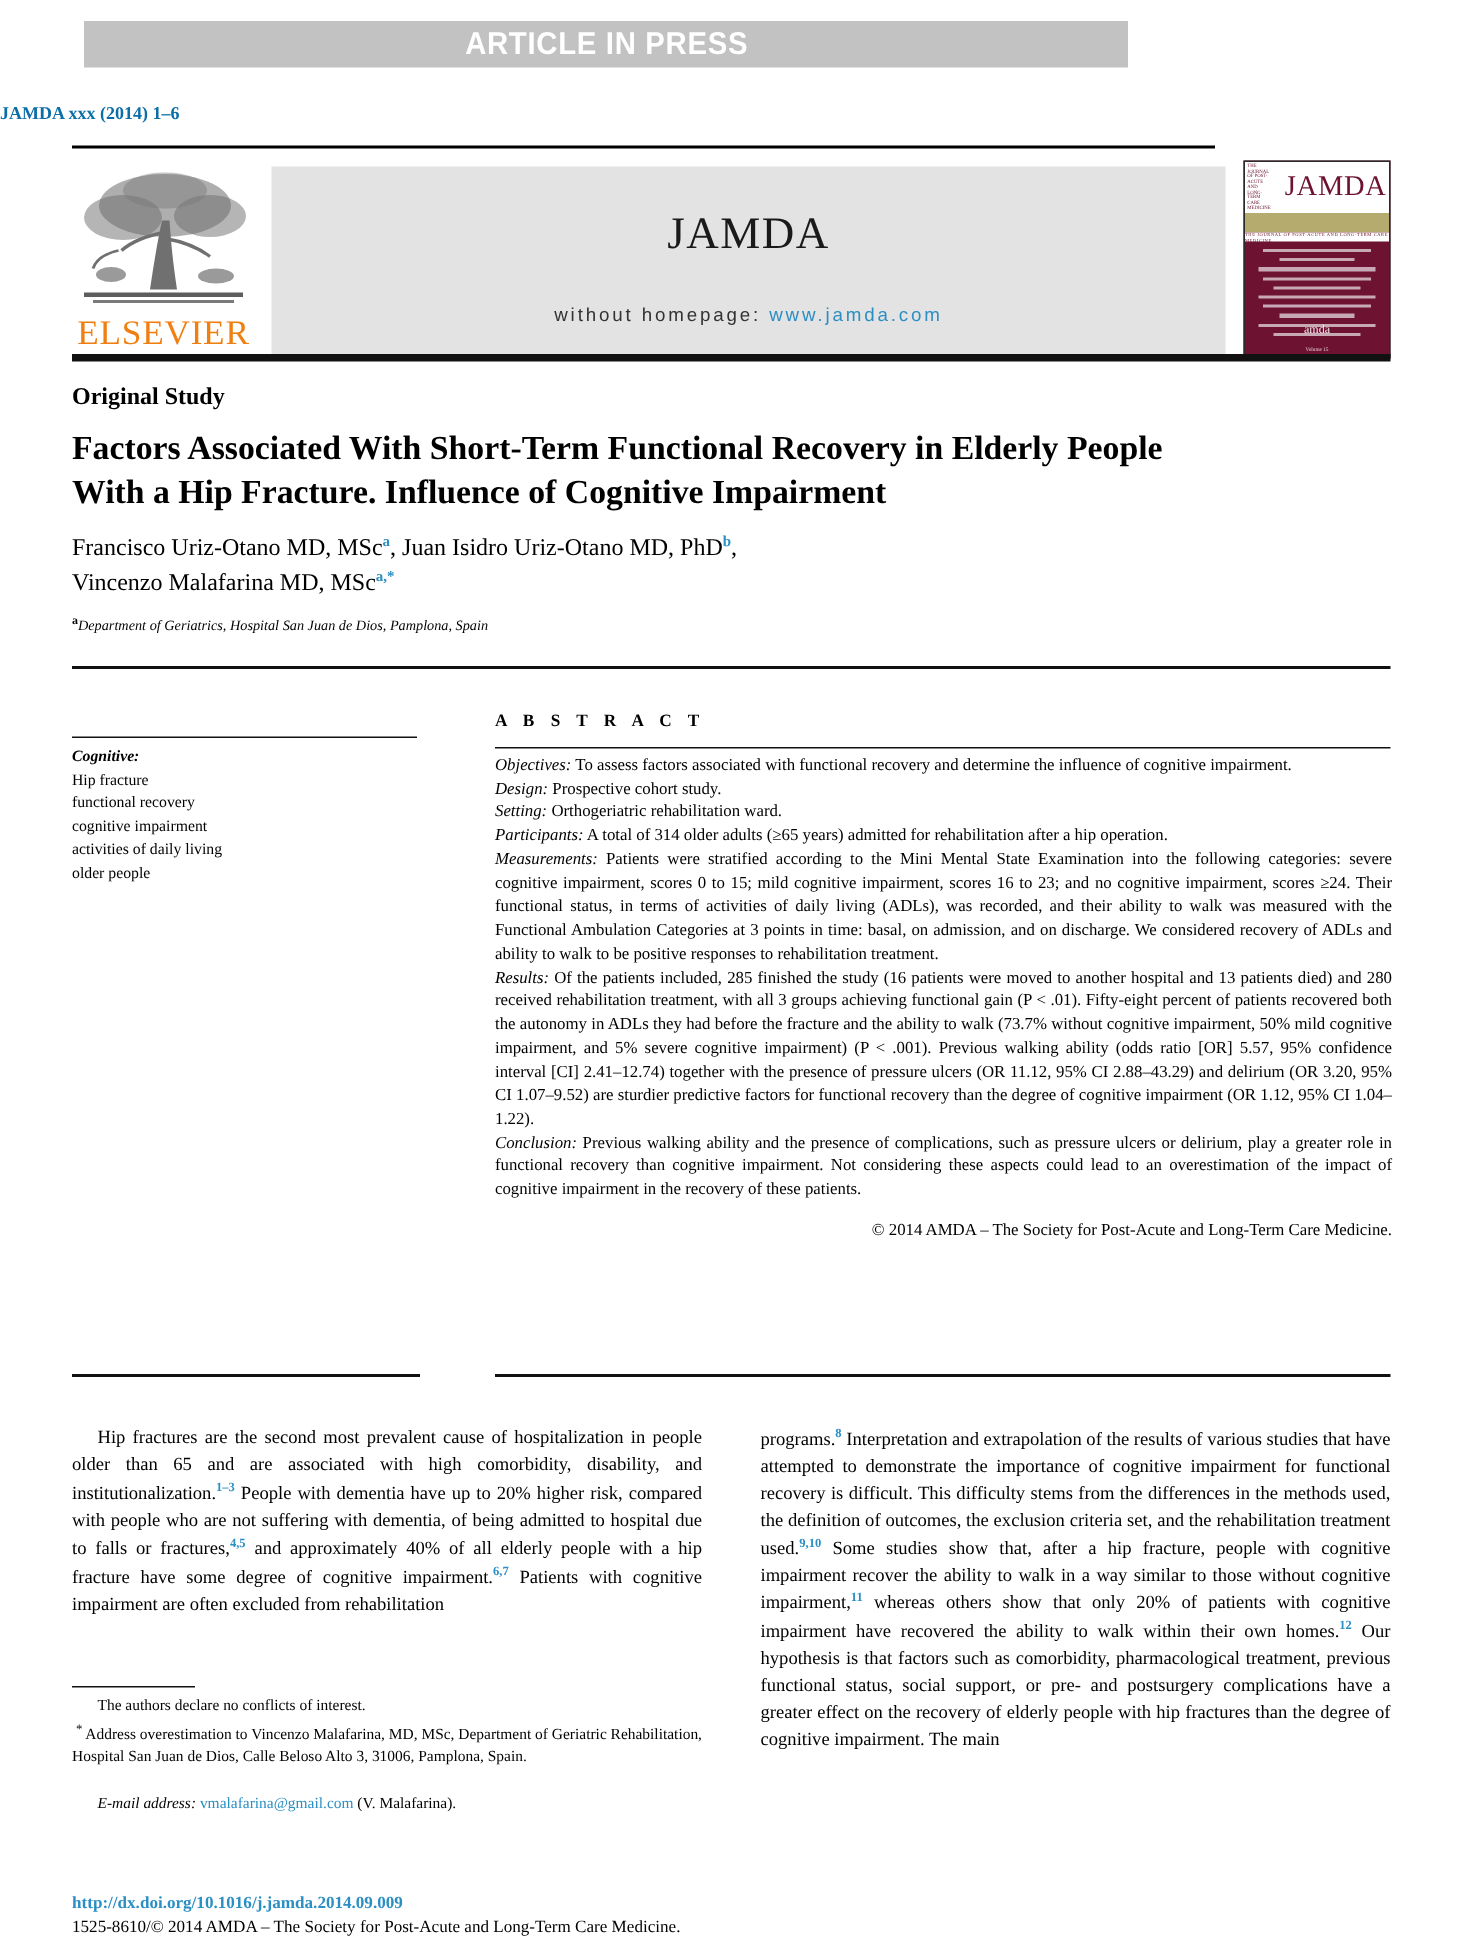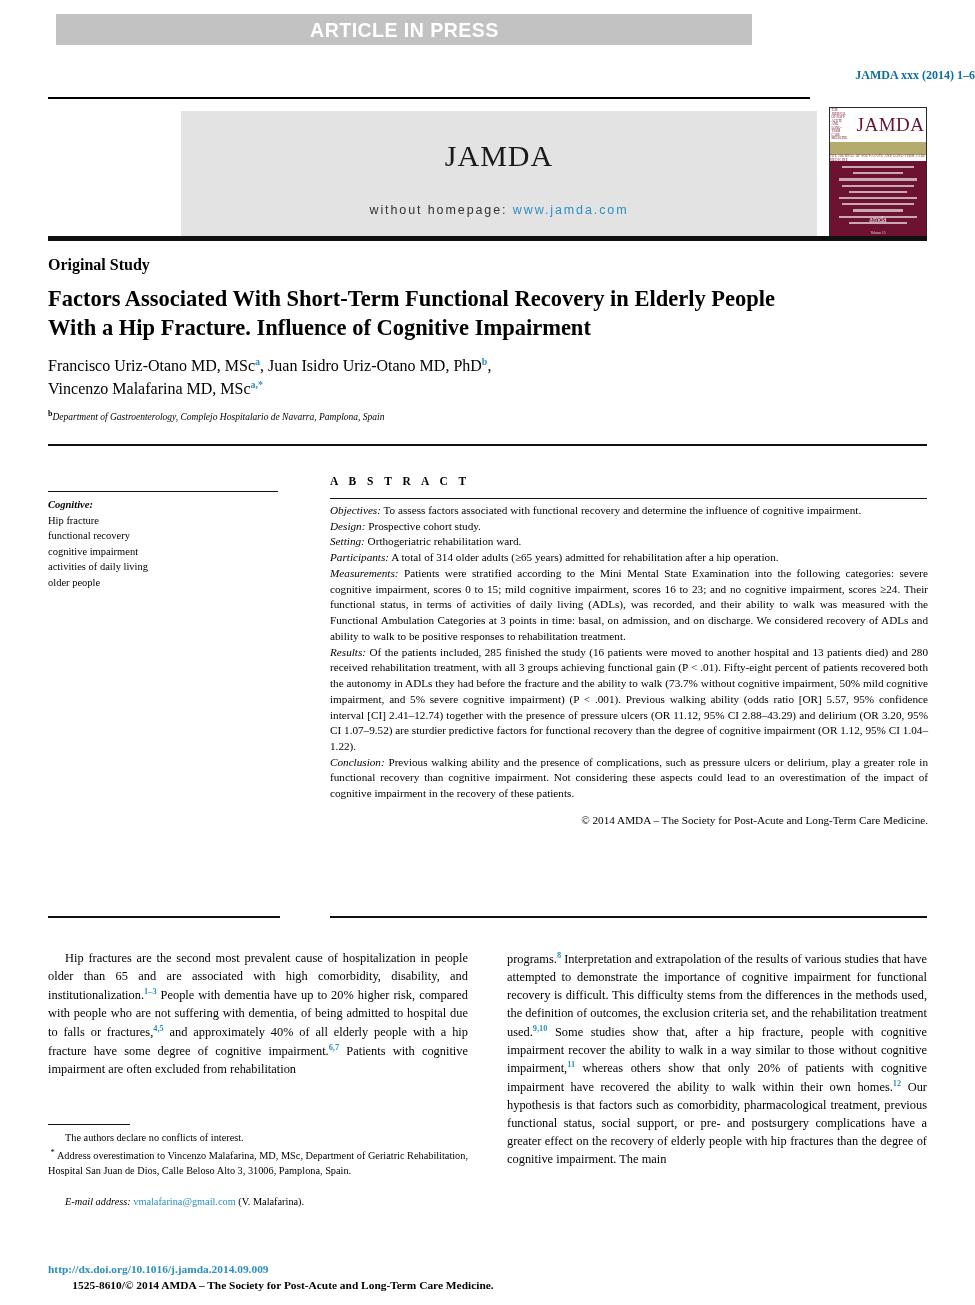--- a/index.html
+++ b/index.html
@@ -29,21 +29,21 @@
     font-size: 21px;
     letter-spacing: 0.5px;
     color: #ffffff;
     transform: scaleX(0.93);
   }
 
   
   .citation {
     position: absolute;
     left: 0; top: 68px; width: 975px;
-    text-align: right;
+    text-align: left;
     color: #0b6ea8;
     font-family: "Liberation Serif", serif;
     font-weight: bold;
     font-size: 12px;
   }
 
   
   .masthead {
     position: absolute;
     left: 48px; top: 97px;
@@ -265,35 +265,54 @@
   .footnote .email i { font-style: italic; }
   .footnote a, .footnote .link { color: #2b8fc4; text-decoration: none; }
 
   .doi {
     position: absolute; left: 48px; top: 1242px; width: 470px;
     font-size: 11.4px; line-height: 1.38;
     font-family: "Liberation Serif", serif;
     margin-top: 20px;
   }
   .doi .doilink { color: #2b8fc4; font-weight: bold; }
-  .doi .issn { font-weight: bold; text-align: center; }
+  .doi .issn { font-weight: normal; }
 </style>
 </head>
 <body>
 
 <div class="press-band">
   <span>ARTICLE IN PRESS</span>
 </div>
 
 <div class="citation">JAMDA xxx (2014) 1–6</div>
 
 <div class="masthead">
   <div class="masthead-rule-top"></div>
   <div class="masthead-body">
 
+    <div class="elsevier">
+      <svg class="tree" viewBox="0 0 122 98">
+        <g fill="#5a5a5a">
+          <ellipse cx="62" cy="26" rx="44" ry="21" fill="#6b6b6b" opacity="0.55"></ellipse>
+          <ellipse cx="34" cy="34" rx="26" ry="15" fill="#6b6b6b" opacity="0.5"></ellipse>
+          <ellipse cx="92" cy="33" rx="24" ry="14" fill="#6b6b6b" opacity="0.5"></ellipse>
+          <ellipse cx="62" cy="16" rx="28" ry="12" fill="#7a7a7a" opacity="0.45"></ellipse>
+          <path d="M60 36 C57 50 55 62 52 82 L70 82 C67 62 66 50 65 36 Z" fill="#707070"></path>
+          <path d="M62 44 C50 46 40 50 33 56" stroke="#707070" stroke-width="2.4" fill="none"></path>
+          <path d="M62 48 C74 50 84 54 92 60" stroke="#707070" stroke-width="2.2" fill="none"></path>
+          <path d="M31 56 C22 58 16 62 14 68" stroke="#707070" stroke-width="1.8" fill="none"></path>
+          <ellipse cx="26" cy="72" rx="10" ry="5" fill="#6f6f6f" opacity="0.7"></ellipse>
+          <ellipse cx="96" cy="73" rx="12" ry="5" fill="#6f6f6f" opacity="0.7"></ellipse>
+          <rect x="8" y="84" width="106" height="3" fill="#5d5d5d"></rect>
+          <rect x="14" y="89" width="94" height="2" fill="#7a7a7a"></rect>
+        </g>
+      </svg>
+      <div class="wordmark">ELSEVIER</div>
+    </div>
 
     <div class="jamda-panel">
       <div class="jamda-title">JAMDA</div>
       <div class="jamda-homepage">
         <span>without homepage:</span>
         <span class="url">www.jamda.com</span>
       </div>
     </div>
 
     <div class="cover">
@@ -325,21 +344,21 @@
 
 <div class="art-type">Original Study</div>
 <div class="art-title">Factors Associated With Short-Term Functional Recovery in Elderly People With a Hip Fracture. Influence of Cognitive Impairment</div>
 
 <div class="authors">
   <span>Francisco Uriz-Otano MD, MSc</span><sup>a</sup><span>, Juan Isidro Uriz-Otano MD, PhD</span><sup>b</sup><span>,</span><br>
   <span>Vincenzo Malafarina MD, MSc</span><sup>a,*</sup>
 </div>
 
 <div class="affil">
-  <div><sup>b</sup><span>Department of Gastroenterology, Complejo Hospitalario de Navarra, Pamplona, Spain</span></div>
+  <div><sup>a</sup><span>Department of Geriatrics, Hospital San Juan de Dios, Pamplona, Spain</span></div>
 </div>
 
 <div class="abs-rule"></div>
 <div class="kw-head"></div>
 
 <div class="keywords">
   <div class="kw-label">Cognitive:</div>
   <div>Hip fracture</div>
   <div>functional recovery</div>
   <div>cognitive impairment</div>

